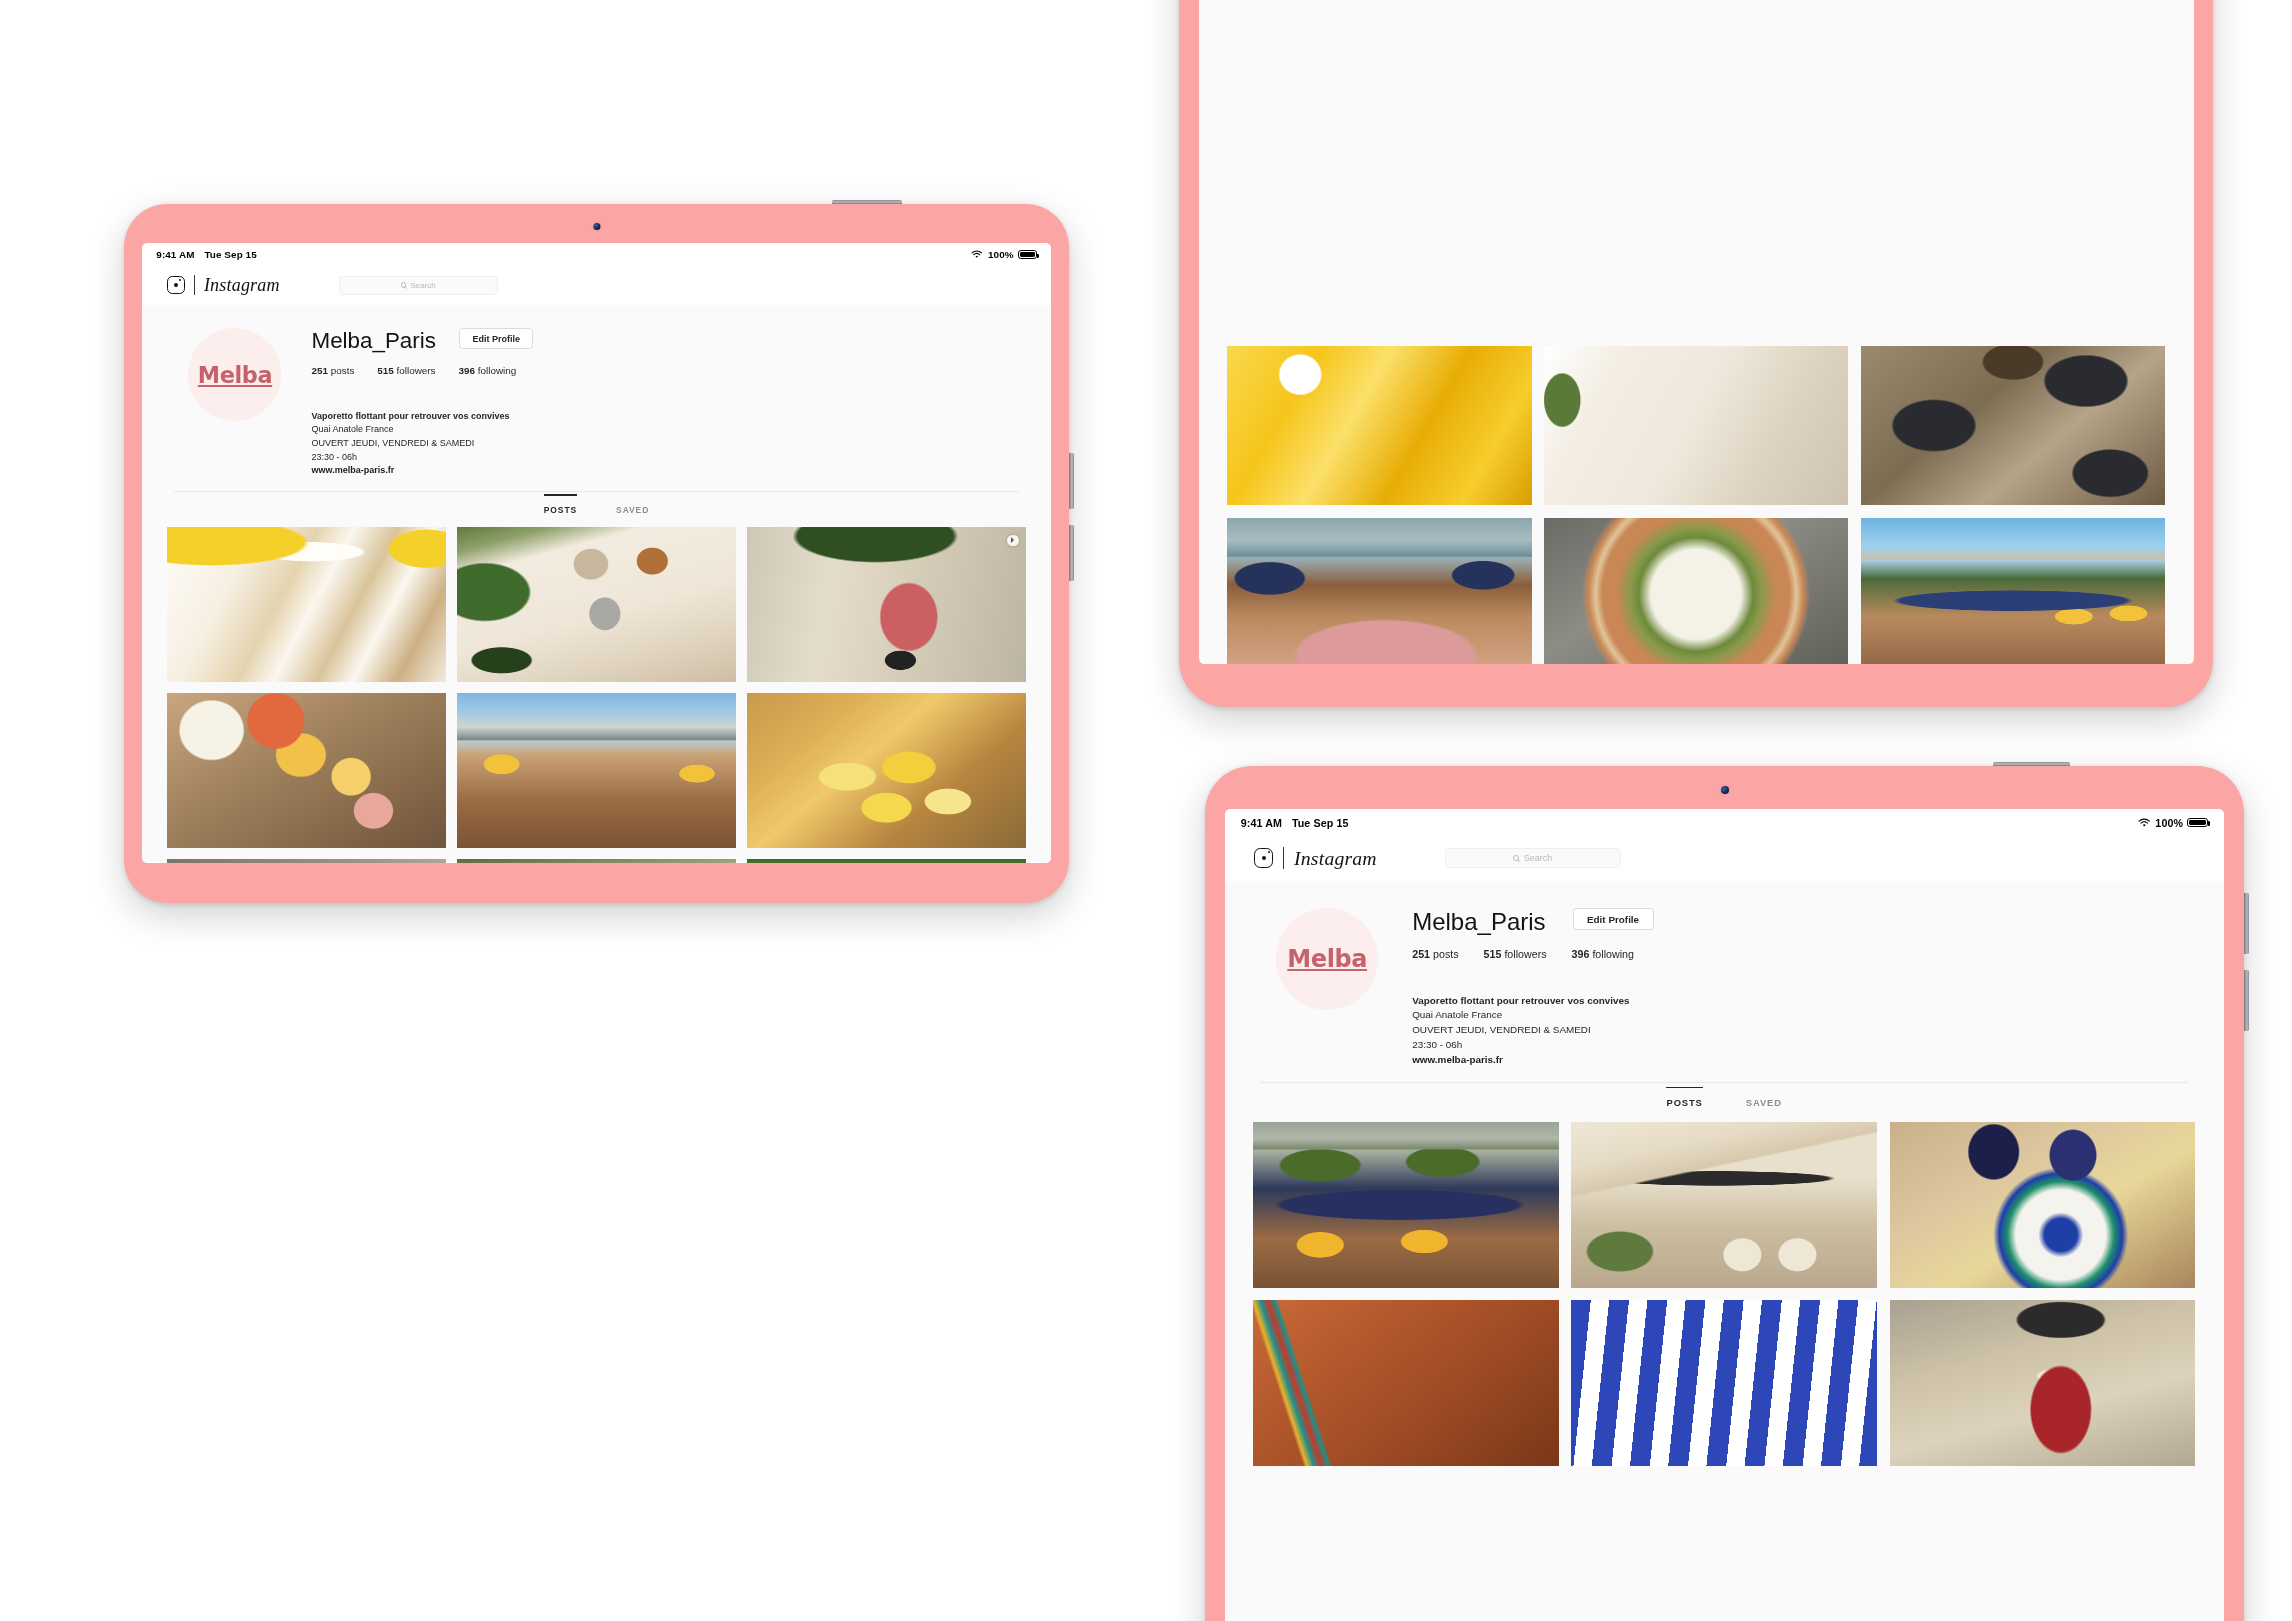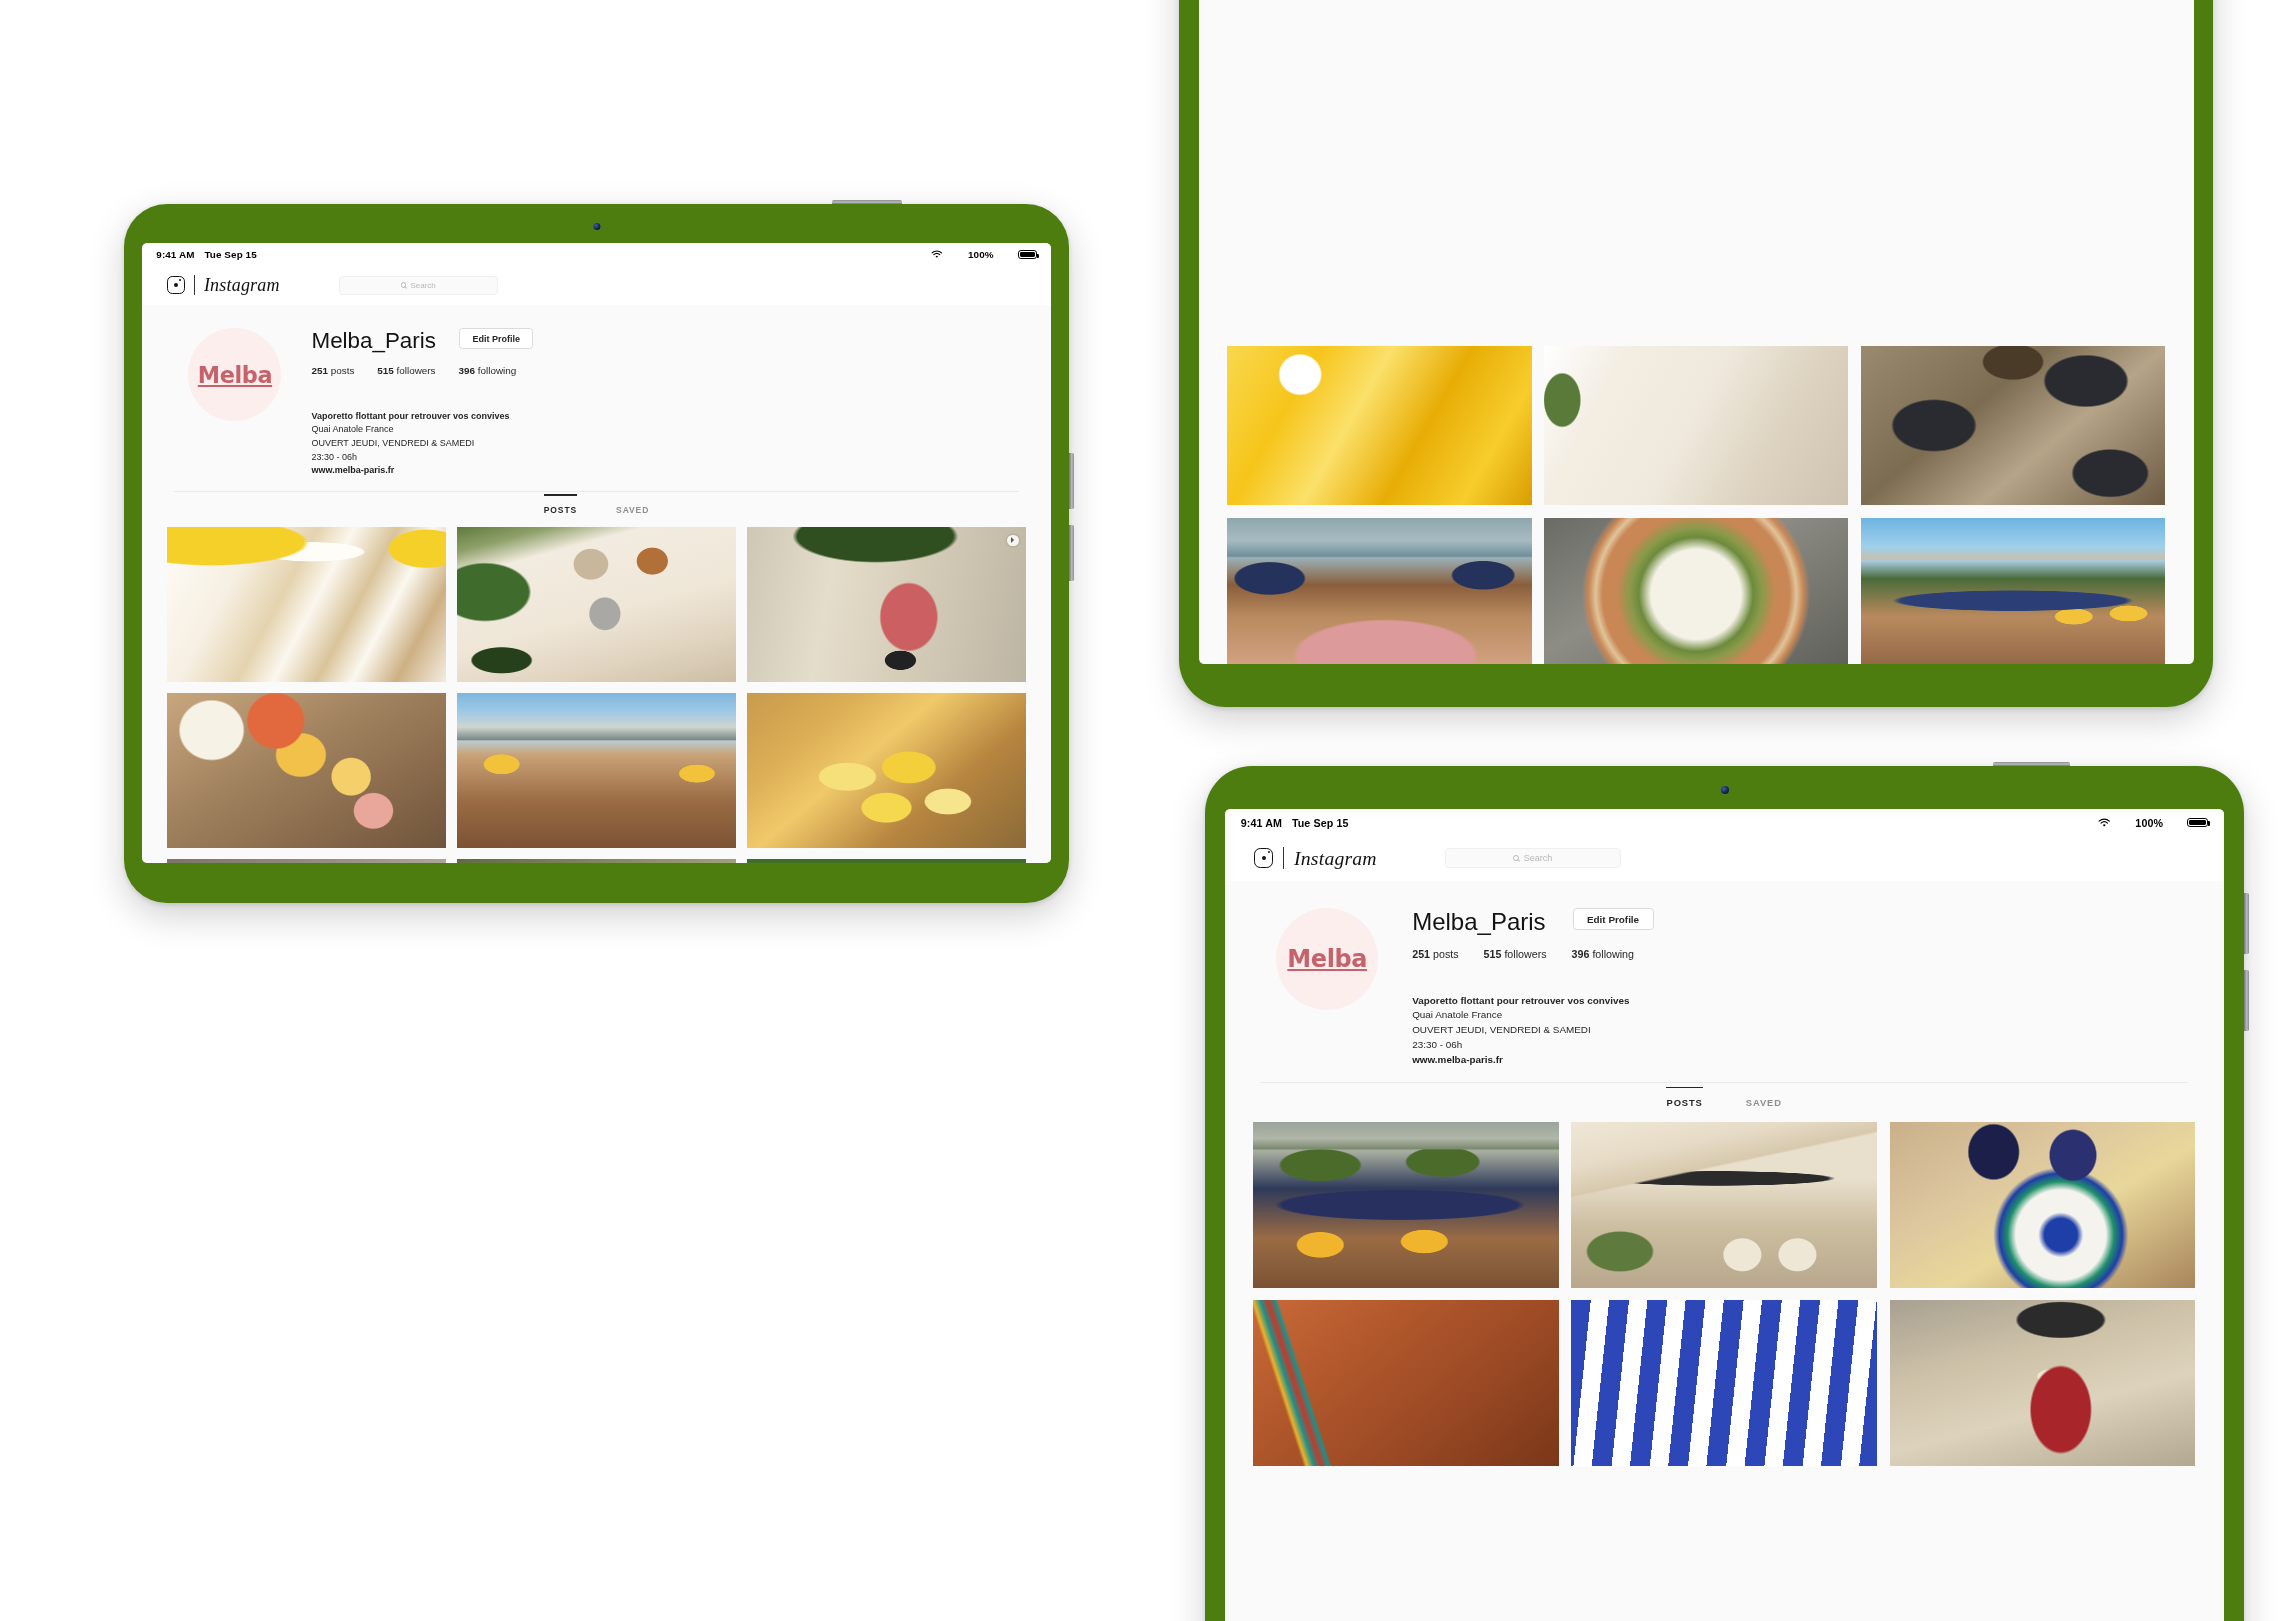--- a/index.html
+++ b/index.html
@@ -7,21 +7,21 @@
     width: 2293px; height: 1621px;
     background: #ffffff;
     font-family: "Liberation Sans", sans-serif;
     overflow: hidden;
   }
   .stage { position: relative; width: 2293px; height: 1621px; background:#ffffff; }
 
   
   .device {
     position: absolute;
-    background: #4d7c0f;
+    background: #fca5a5;
     border-radius: 47px;
     box-shadow: 0 12.5px 36px rgba(0,0,0,0.18), 0 1.8px 5.4px rgba(0,0,0,0.12);
     overflow: visible;
   }
   .device::before { 
     content:"";
     position:absolute; inset:-3.6px;
     border-radius: 50px;
     background: linear-gradient(135deg,#c9cbd0 0%, #8d9096 22%, #b9bcc2 48%, #76797f 72%, #c3c6cb 100%);
     z-index:-1;
@@ -51,21 +51,21 @@
 
   
   .statusbar {
     display:flex; align-items:center; justify-content:space-between;
     padding: 0 19.7px;
     color:#000; font-size:11.6px; font-weight:600;
     letter-spacing:0.1px;
     background:#fff;
   }
   .sb-left { display:flex; gap:9.9px; align-items:baseline; }
-  .sb-right { display:flex; gap:24px; align-items:center; }
+  .sb-right { display:flex; gap:4px; align-items:center; }
   .wifi-ic { display:inline-block; width:13.4px; height:9.9px; position:relative; }
   .batt {
     width:22.4px; height:10.7px; border:1.3px solid #000; border-radius:2.9px;
     position:relative; display:flex; align-items:center; padding:1.2px;
   }
   .batt::after { content:""; position:absolute; right:-3px; top:2.9px; width:1.8px; height:4.5px;
     background:#000; border-radius:0 1.3px 1.3px 0; }
   .batt i { display:block; height:100%; width:100%; background:#000; border-radius:1.4px; }
 
   

